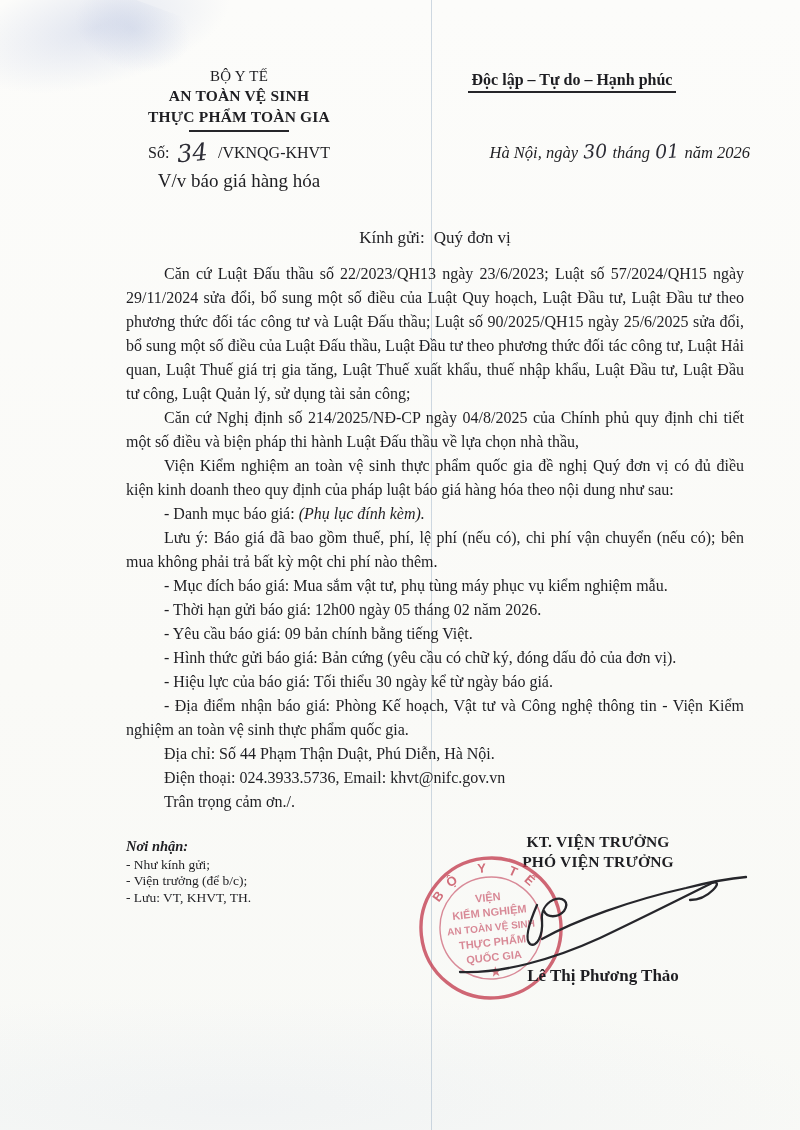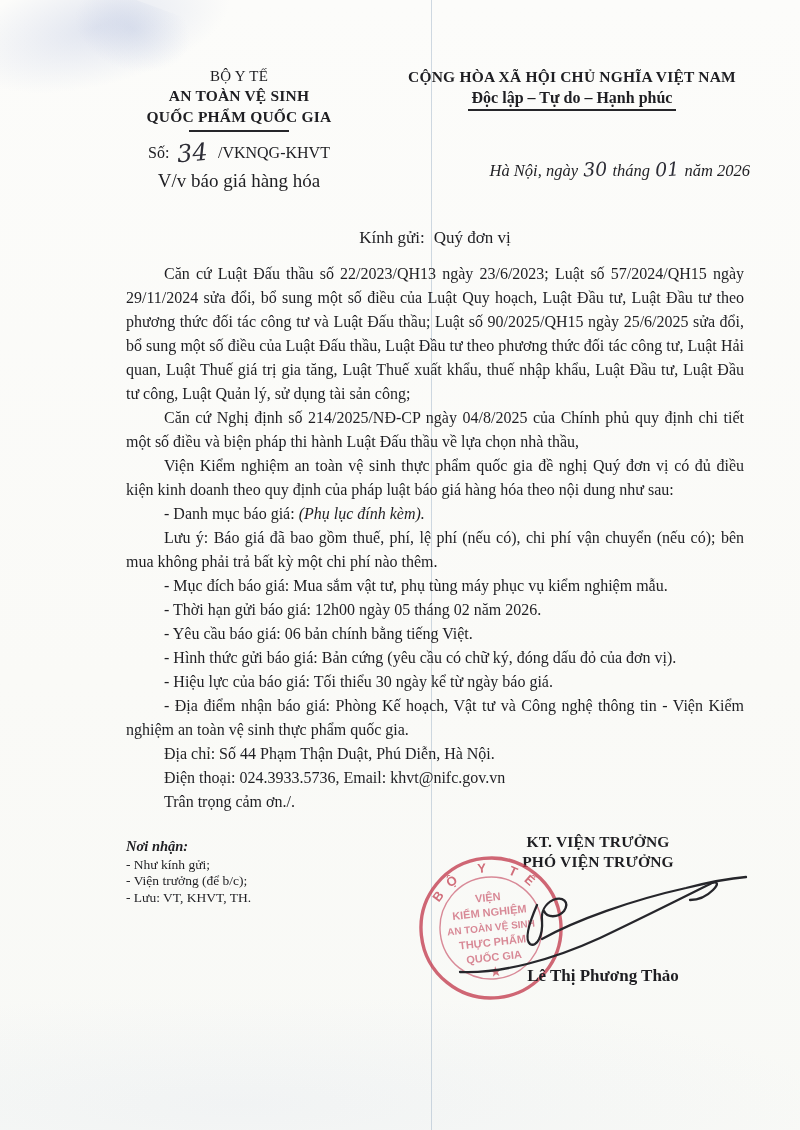--- a/index.html
+++ b/index.html
@@ -73,30 +73,29 @@
 <div class="page">
 
   <div class="smudge-tl"></div>
   <div class="smudge-tl2"></div>
   <div class="smudge-bottom"></div>
   <div class="fold-line"></div>
 
   <div class="hdr-left">
     <div class="ministry">BỘ Y TẾ</div>
     <div class="org-line">AN TOÀN VỆ SINH</div>
-    <div class="org-line">QUỐC PHẨM QUỐC GIA</div>
+    <div class="org-line">THỰC PHẨM TOÀN GIA</div>
     <div class="org-underline"></div>
     <div class="so-line">
       <span class="so-label">Số:</span><span class="hand-number">34</span><span class="so-symbol">/VKNQG-KHVT</span>
     </div>
     <div class="subject-line">V/v báo giá hàng hóa</div>
   </div>
 
   <div class="hdr-right">
-    <div class="quoc-hieu">CỘNG HÒA XÃ HỘI CHỦ NGHĨA VIỆT NAM</div>
     <div>
       <span class="tieu-ngu">Độc lập – Tự do – Hạnh phúc</span>
     </div>
     <div class="date-line">
       <span>Hà Nội, ngày</span>
       <span class="hand-date">30</span>
       <span>tháng</span>
       <span class="hand-date">01</span>
       <span>năm 2026</span>
     </div>
@@ -108,21 +107,21 @@
     </div>
     <div class="para">Căn cứ Luật Đấu thầu số 22/2023/QH13 ngày 23/6/2023; Luật số 57/2024/QH15 ngày 29/11/2024 sửa đổi, bổ sung một số điều của Luật Quy hoạch, Luật Đầu tư, Luật Đầu tư theo phương thức đối tác công tư và Luật Đấu thầu; Luật số 90/2025/QH15 ngày 25/6/2025 sửa đổi, bổ sung một số điều của Luật Đấu thầu, Luật Đầu tư theo phương thức đối tác công tư, Luật Hải quan, Luật Thuế giá trị gia tăng, Luật Thuế xuất khẩu, thuế nhập khẩu, Luật Đầu tư, Luật Đầu tư công, Luật Quản lý, sử dụng tài sản công;</div>
     <div class="para">Căn cứ Nghị định số 214/2025/NĐ-CP ngày 04/8/2025 của Chính phủ quy định chi tiết một số điều và biện pháp thi hành Luật Đấu thầu về lựa chọn nhà thầu,</div>
     <div class="para">Viện Kiểm nghiệm an toàn vệ sinh thực phẩm quốc gia đề nghị Quý đơn vị có đủ điều kiện kinh doanh theo quy định của pháp luật báo giá hàng hóa theo nội dung như sau:</div>
     <div class="line">
       <span>- Danh mục báo giá: </span><span class="it">(Phụ lục đính kèm).</span>
     </div>
     <div class="para">Lưu ý: Báo giá đã bao gồm thuế, phí, lệ phí (nếu có), chi phí vận chuyển (nếu có); bên mua không phải trả bất kỳ một chi phí nào thêm.</div>
     <div class="line">- Mục đích báo giá: Mua sắm vật tư, phụ tùng máy phục vụ kiểm nghiệm mẫu.</div>
     <div class="line">- Thời hạn gửi báo giá: 12h00 ngày 05 tháng 02 năm 2026.</div>
-    <div class="line">- Yêu cầu báo giá: 06 bản chính bằng tiếng Việt.</div>
+    <div class="line">- Yêu cầu báo giá: 09 bản chính bằng tiếng Việt.</div>
     <div class="line">- Hình thức gửi báo giá: Bản cứng (yêu cầu có chữ ký, đóng dấu đỏ của đơn vị).</div>
     <div class="line">- Hiệu lực của báo giá: Tối thiểu 30 ngày kể từ ngày báo giá.</div>
     <div class="para">- Địa điểm nhận báo giá: Phòng Kế hoạch, Vật tư và Công nghệ thông tin - Viện Kiểm nghiệm an toàn vệ sinh thực phẩm quốc gia.</div>
     <div class="line">Địa chỉ: Số 44 Phạm Thận Duật, Phú Diễn, Hà Nội.</div>
     <div class="line">Điện thoại: 024.3933.5736, Email: khvt@nifc.gov.vn</div>
     <div class="line">Trân trọng cảm ơn./.</div>
   </div>
 
   <div class="noi-nhan">
     <div class="noi-nhan-title">Nơi nhận:</div>

